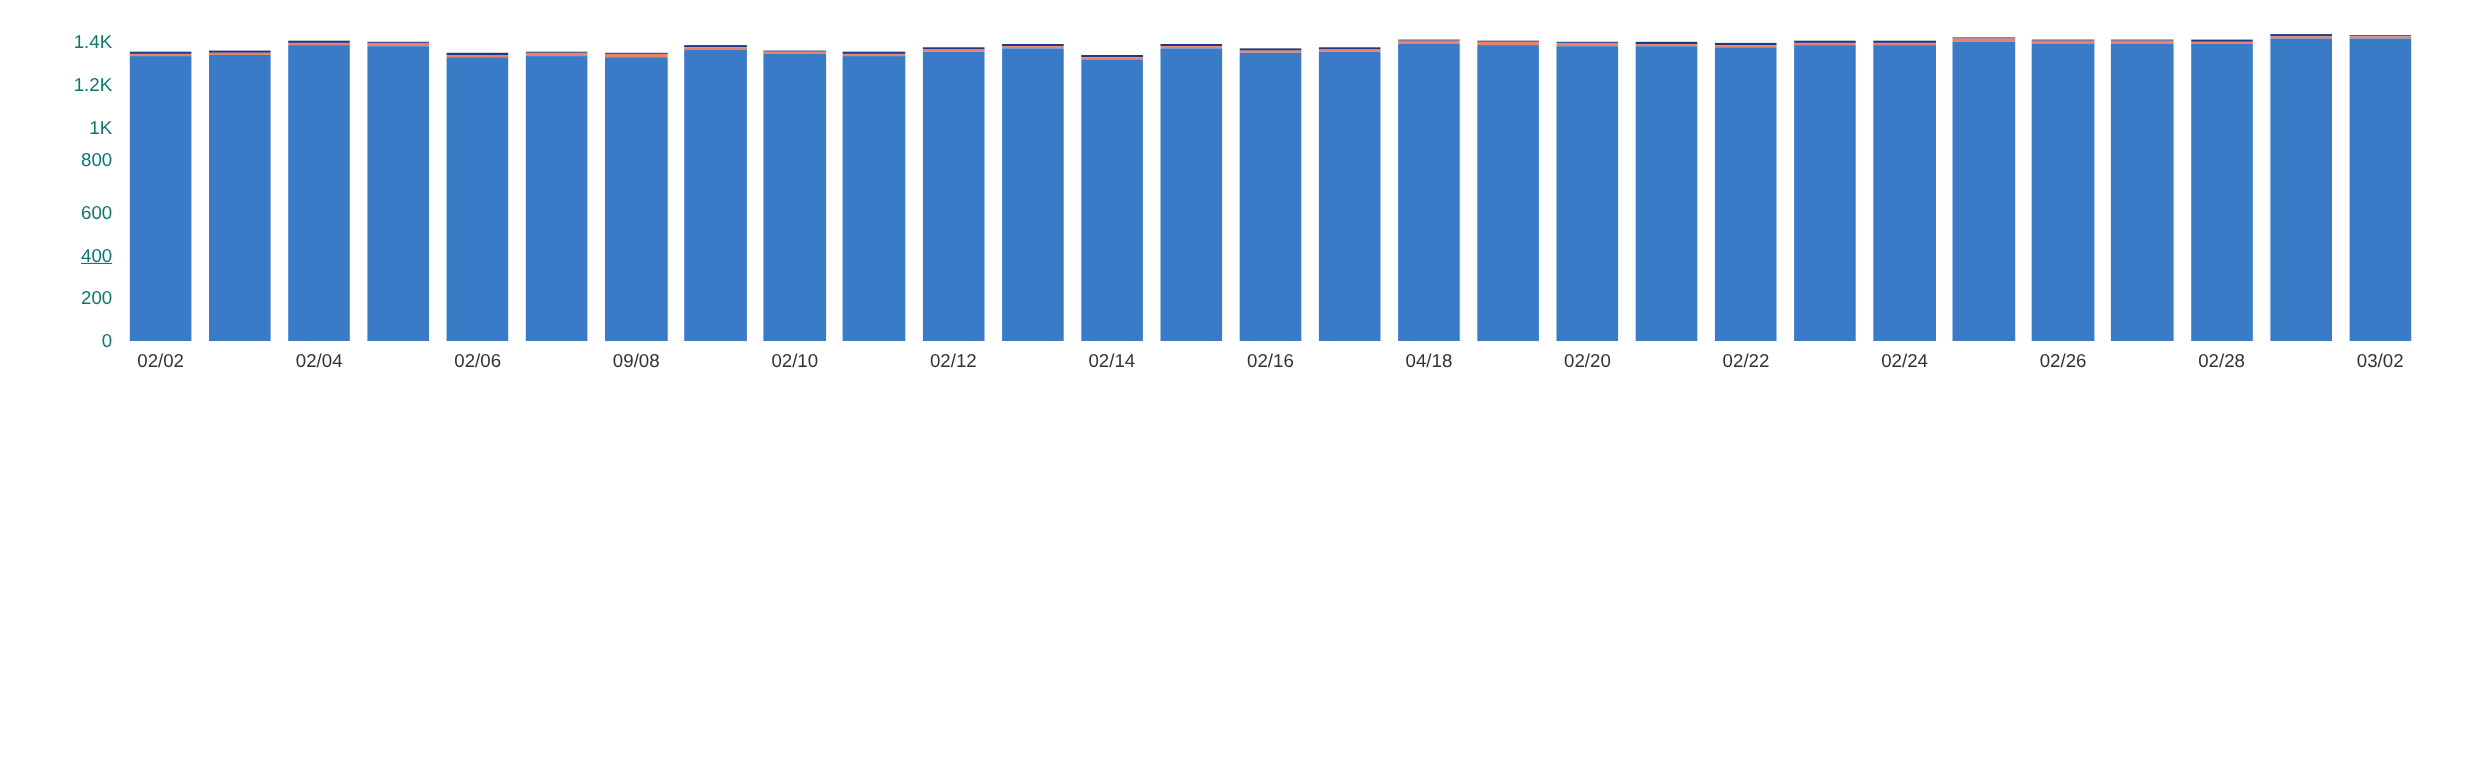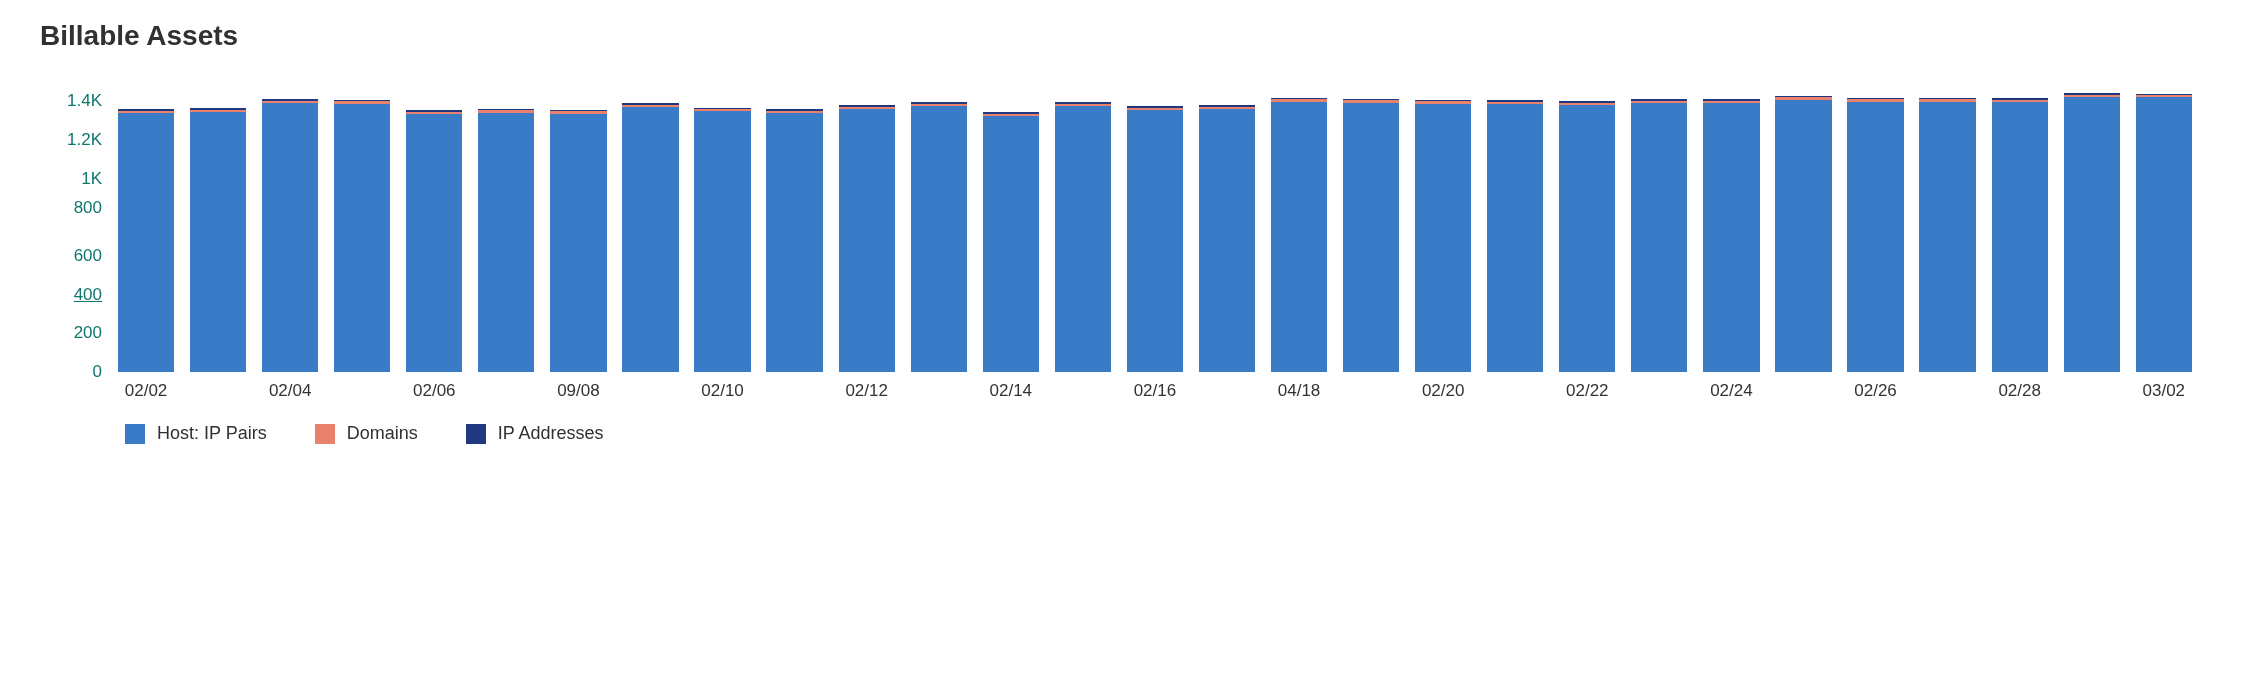--- a/index.html
+++ b/index.html
@@ -15,21 +15,20 @@
   .x-axis{margin-left:80px;margin-right:30px;display:flex;}
   .x-slot{flex:1;text-align:center;font-size:17px;color:#333;padding-top:8px;}
   .legend{margin-left:95px;margin-top:22px;display:flex;gap:48px;align-items:center;font-size:18px;color:#323130;}
   .legend-item{display:flex;align-items:center;gap:12px;}
   .swatch{width:20px;height:20px;display:inline-block;}
 </style>
 </head>
 <body>
 
 <div class="card">
-  <h2 class="title">Billable Assets</h2>
 
   <div class="chart-wrap">
     <div class="plot" id="plot">
       <div class="bars" id="bars">
           <div class="bar-slot">
             <div class="bar">
               <div class="seg" style="height: 259.067px; background: rgb(58, 123, 200);"></div>
               <div class="seg" style="height: 2.32px; background: rgb(232, 130, 109);"></div>
               <div class="seg" style="height: 1.54667px; background: rgb(32, 56, 128);"></div>
             </div>
@@ -266,27 +265,13 @@
         <div class="x-slot">02/24</div>
         <div class="x-slot"></div>
         <div class="x-slot">02/26</div>
         <div class="x-slot"></div>
         <div class="x-slot">02/28</div>
         <div class="x-slot"></div>
         <div class="x-slot">03/02</div>
       </div>
   </div>
 
-  <div class="legend" id="legend">
-      <div class="legend-item">
-        <span class="swatch" style="background: rgb(58, 123, 200);"></span>
-        <span>Host: IP Pairs</span>
-      </div>
-      <div class="legend-item">
-        <span class="swatch" style="background: rgb(232, 130, 109);"></span>
-        <span>Domains</span>
-      </div>
-      <div class="legend-item">
-        <span class="swatch" style="background: rgb(32, 56, 128);"></span>
-        <span>IP Addresses</span>
-      </div>
-    </div>
 </div>
 
 </body></html>

